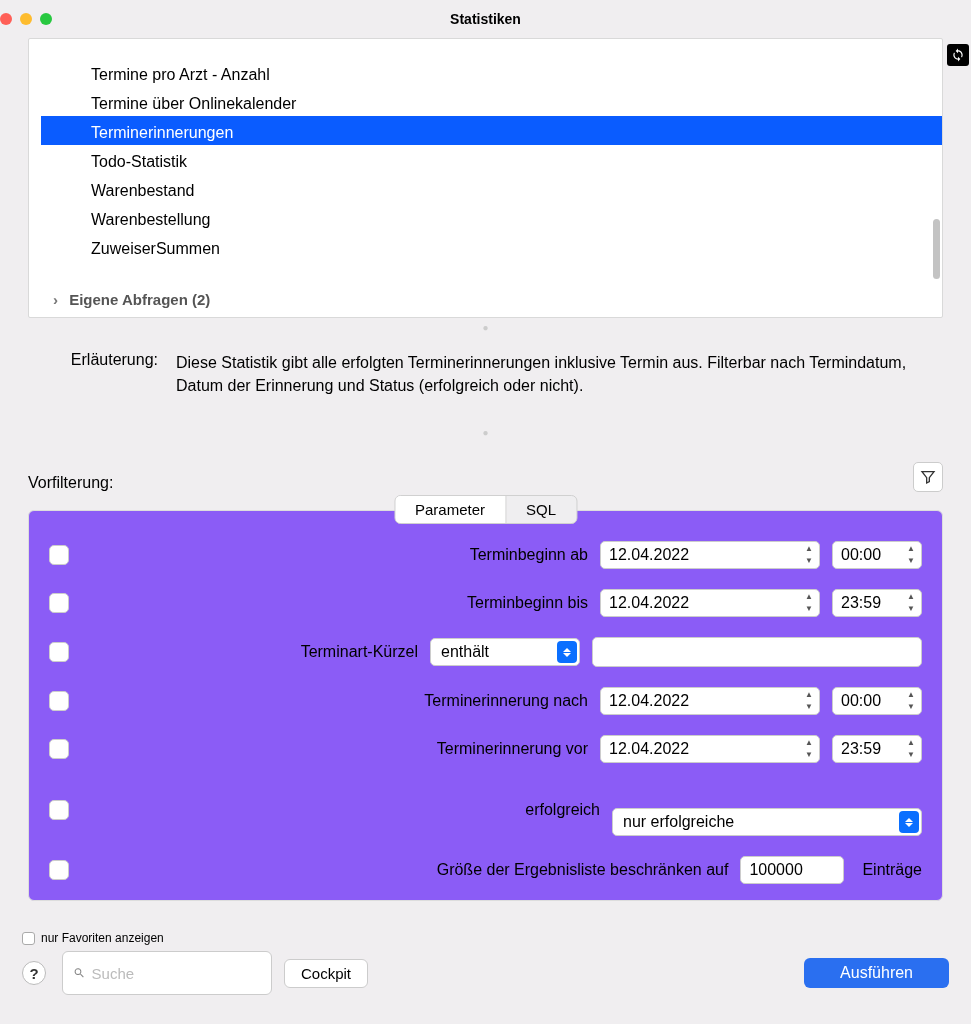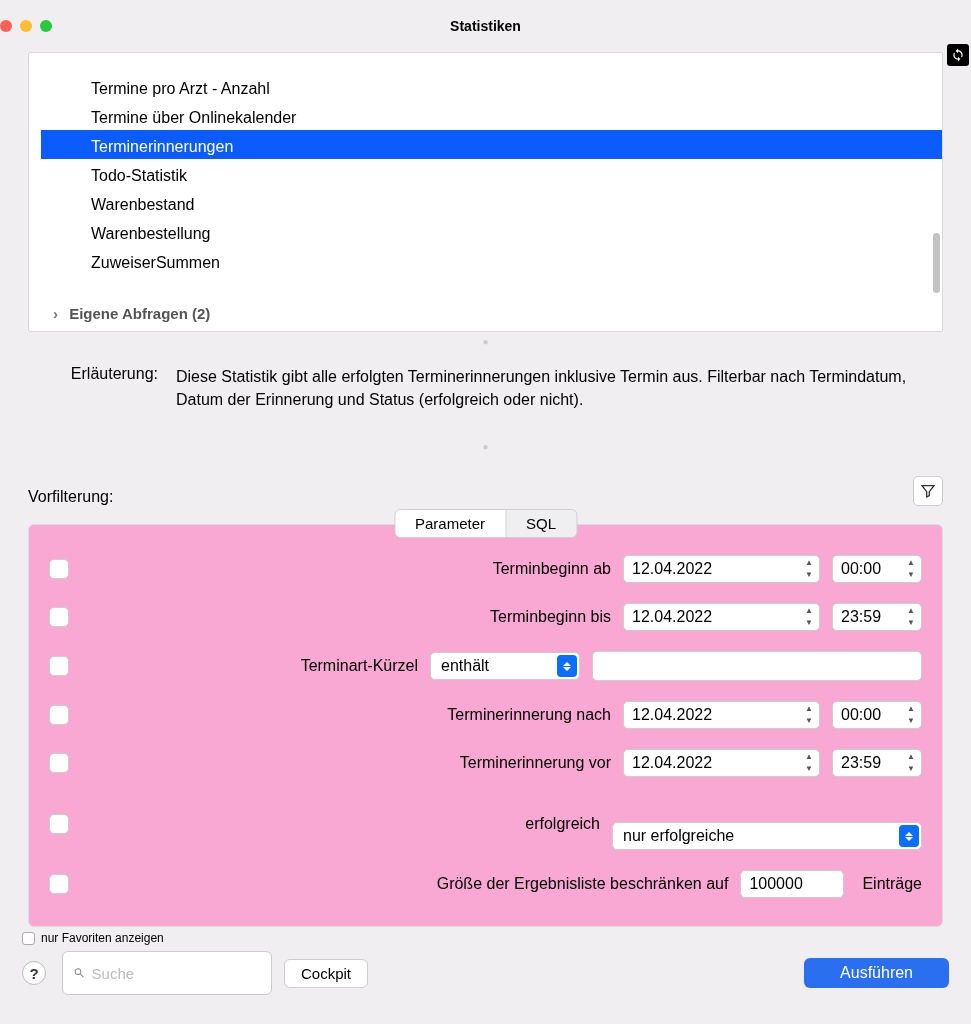--- a/index.html
+++ b/index.html
@@ -6,21 +6,21 @@
 body {
   font-family: -apple-system, "Helvetica Neue", Arial, sans-serif;
   font-size: 13px;
   background: #f0eef0;
   width: 971px;
   height: 1024px;
   overflow: hidden;
   color: #000;
 }
 .title-bar {
-  height: 52px;
+  height: 38px;
   display: flex;
   align-items: center;
   padding: 0 0;
   background: #f0eef0;
   position: relative;
 }
 .traffic-lights { display: flex; gap: 8px; }
 .tl { width: 12px; height: 12px; border-radius: 50%; }
 .tl.red { background: #ff5f57; }
 .tl.yellow { background: #febc2e; }
@@ -97,25 +97,25 @@
   font-size: 16px;
 }
 .filter-icon-btn {
   width: 30px; height: 30px;
   background: #fff;
   border: 1px solid #ccc;
   border-radius: 5px;
   display: flex; align-items: center; justify-content: center;
 }
 .params-panel {
-  background: #f9a8d4;
+  background: #8b5cf6;
   border: 1px solid #ddd;
   border-radius: 6px;
   margin-top: 18px;
-  padding-bottom: 28px;
+  padding-bottom: 16px;
   position: relative;
 }
 .segmented {
   display: flex;
   position: absolute;
   top: -16px;
   left: 50%;
   transform: translateX(-50%);
   border-radius: 6px;
   overflow: hidden;
@@ -144,21 +144,21 @@
 .date-input, .time-input, .text-input, .num-input {
   background: #fff;
   border: 1px solid #ccc;
   border-radius: 5px;
   padding: 4px 8px;
   font-size: 16px;
   position: relative;
   display: flex;
   align-items: center;
 }
-.date-input { width: 197px; }
+.date-input { width: 220px; }
 .time-input { width: 90px; }
 .text-input { width: 310px; height: 30px; }
 .num-input { width: 104px; }
 .stepper {
   position: absolute; right: 2px; top: 1px; bottom: 1px; width: 16px;
   display: flex; flex-direction: column;
 }
 .stepper span { flex: 1; display: flex; align-items: center; justify-content: center; font-size: 8px; color: #555; line-height: 1; }
 .select-box {
   background: #fff;

